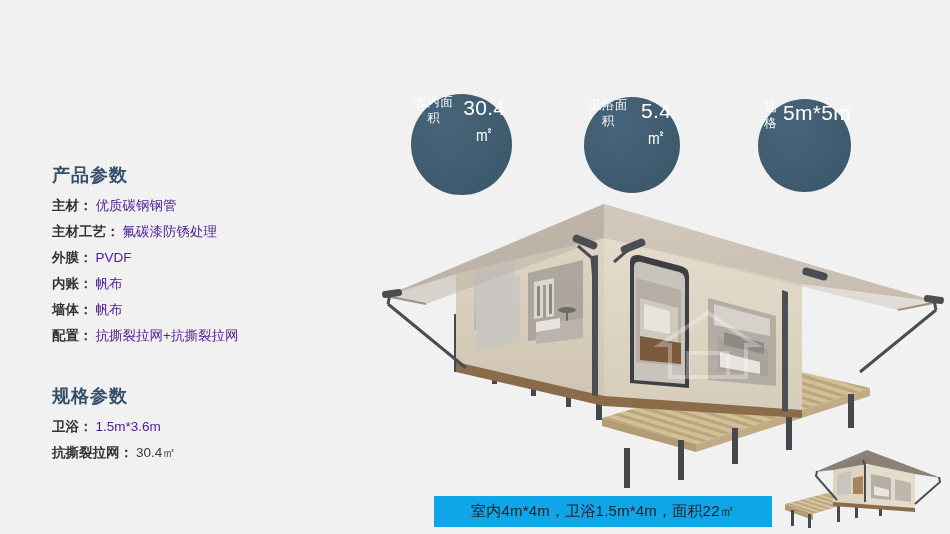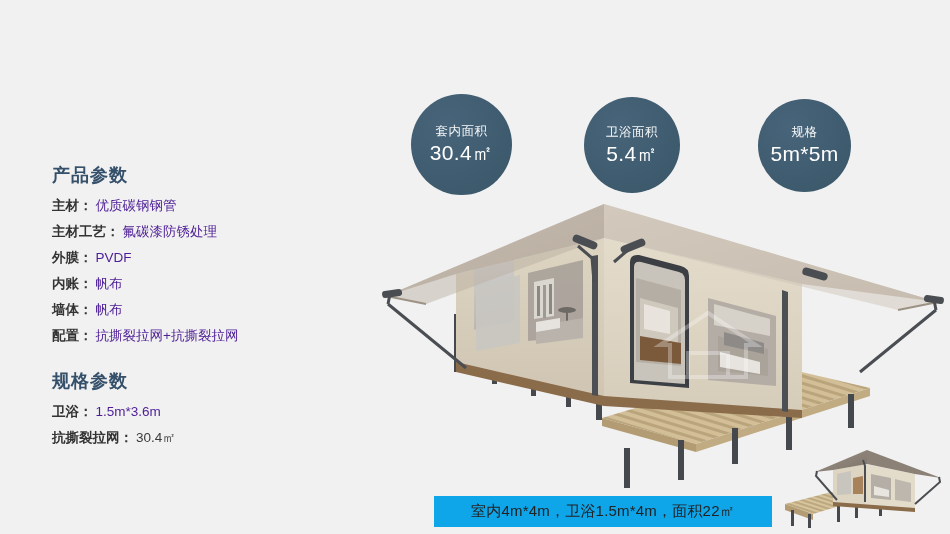--- a/index.html
+++ b/index.html
@@ -53,21 +53,21 @@
   }
   .spec-heading {
     color: #35506a;
     font-size: 18px;
     font-weight: bold;
     letter-spacing: 1px;
     margin: 0 0 7px 0;
     line-height: 22px;
   }
   .spec-heading.second {
-    margin-top: 21px;
+    margin-top: 36px;
   }
   .spec-row {
     display: flex;
     align-items: baseline;
     line-height: 26px;
     white-space: nowrap;
   }
   .spec-label {
     color: #333333;
     font-size: 13.5px;
@@ -82,22 +82,22 @@
     color: #3b3b3b;
   }
 
   
   .stat-circle {
     position: absolute;
     border-radius: 50%;
     background: #3d5a6c;
     background: radial-gradient(circle at 35% 30%, #47647a 0%, #3a5668 100%);
     display: flex;
-    flex-direction: column;
-    align-items: center;
+    flex-direction: row;
+    align-items: flex-start;
     justify-content: center;
     color: #ffffff;
     text-align: center;
   }
   .stat-circle .stat-label {
     font-size: 12.5px;
     line-height: 16px;
     letter-spacing: 0.5px;
     opacity: 0.95;
   }

